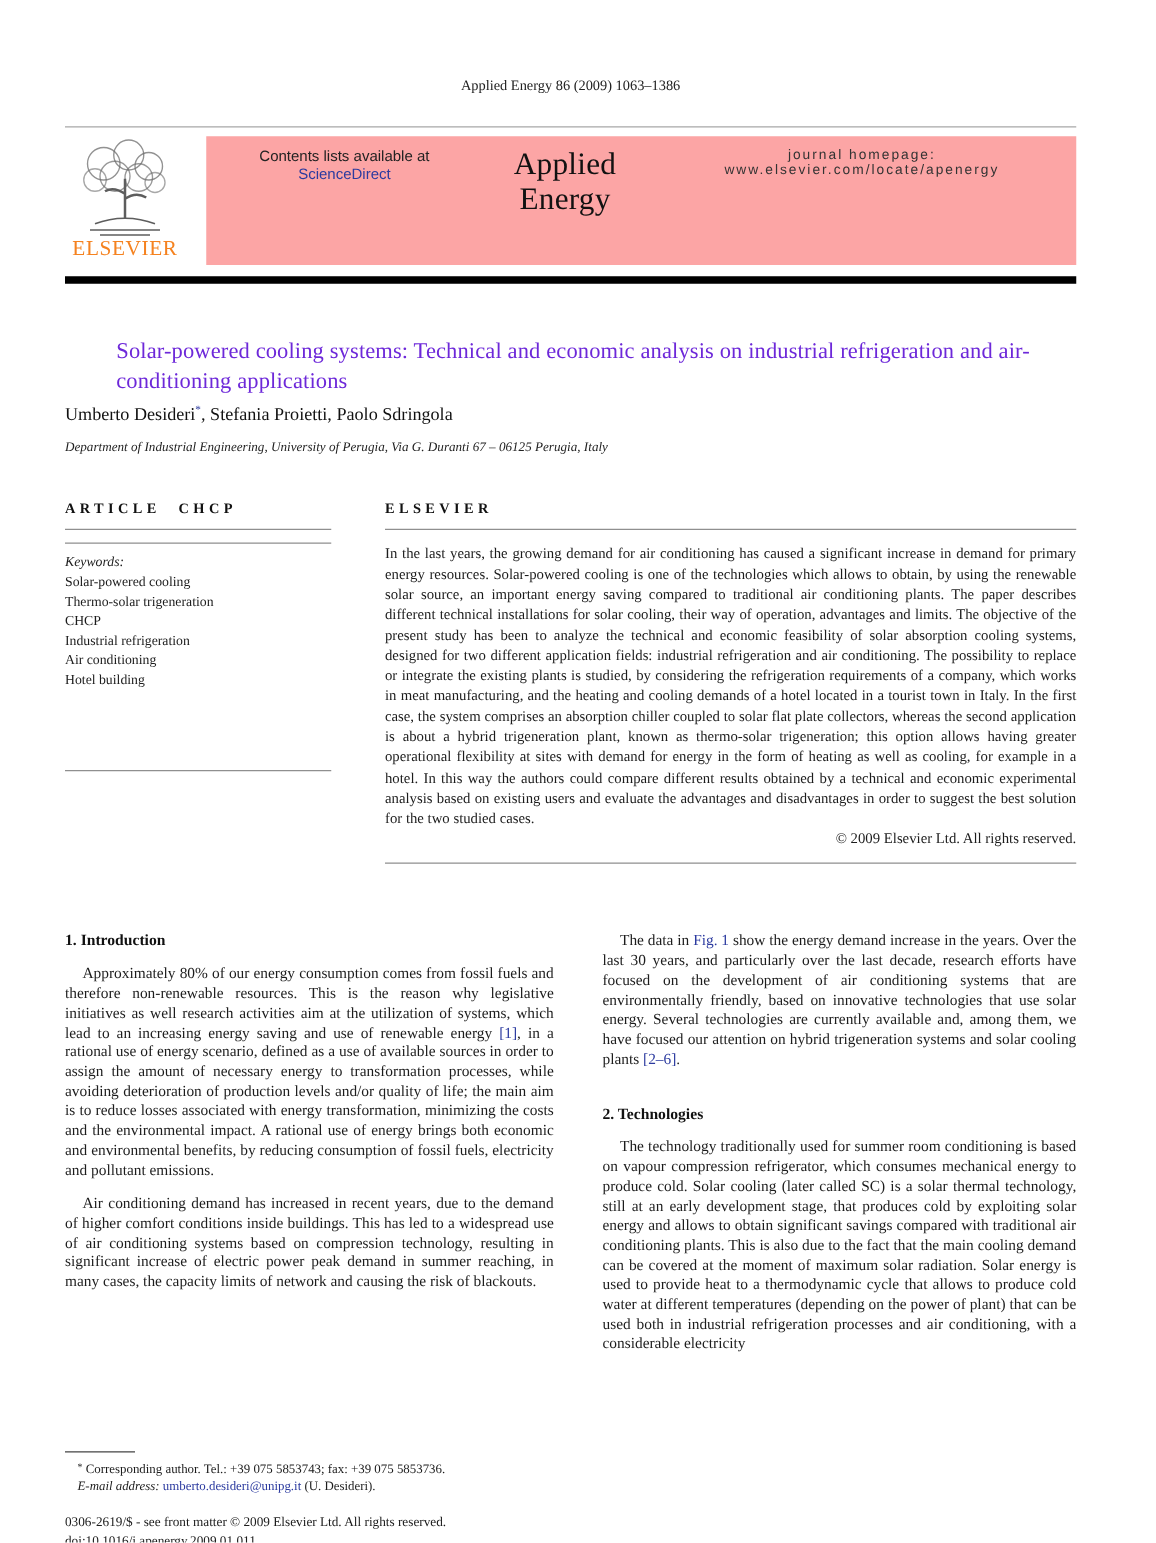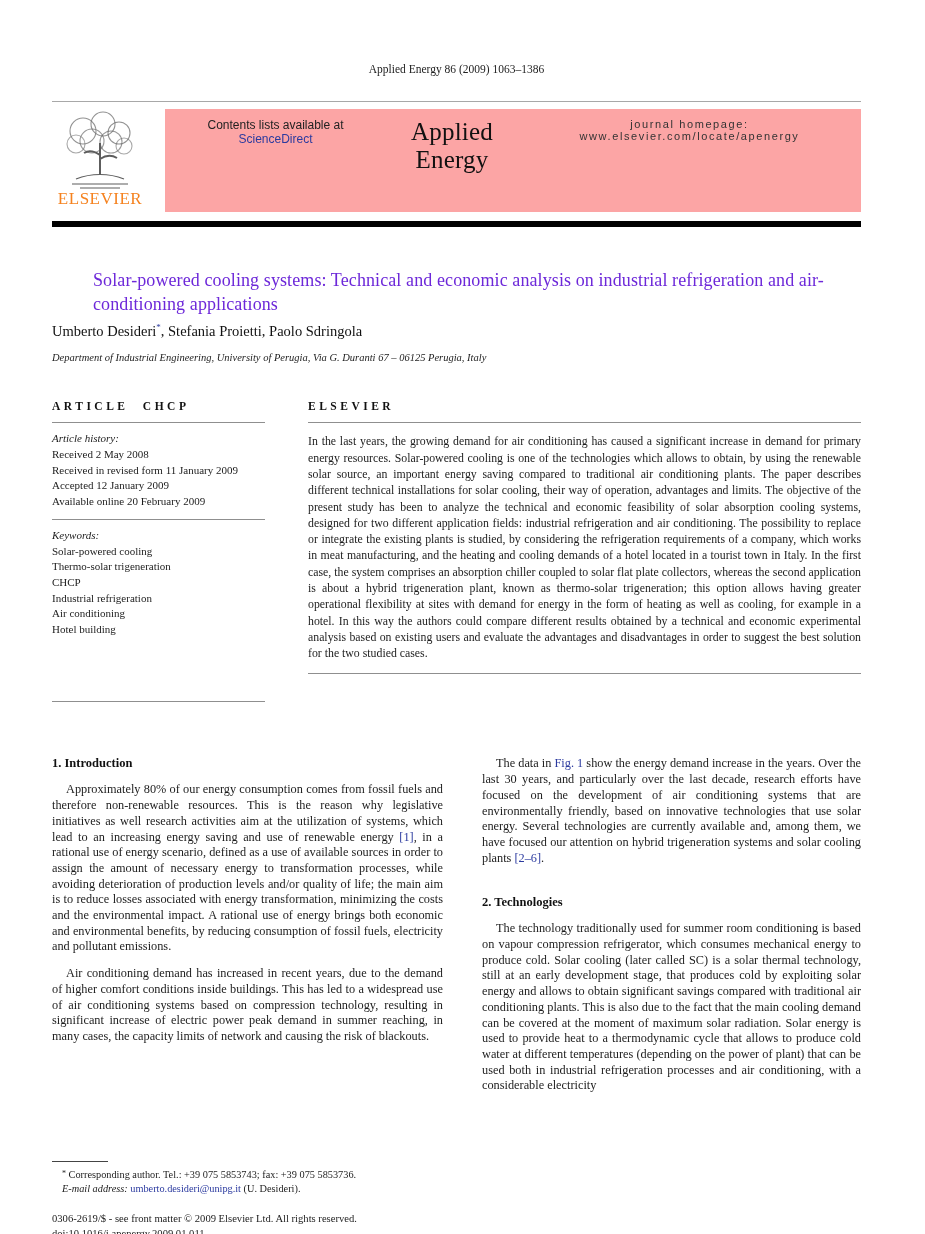--- a/index.html
+++ b/index.html
@@ -161,43 +161,37 @@
   <div class="title-block" data-interactable="false">
     <h1 class="article-title" data-interactable="false">Solar-powered cooling systems: Technical and economic analysis on industrial refrigeration and air-conditioning applications</h1>
     <div class="authors" data-interactable="false"><span data-interactable="false">Umberto Desideri</span><sup class="link" data-interactable="true">*</sup><span data-interactable="false">, Stefania Proietti, Paolo Sdringola</span></div>
     <div class="affiliation" data-interactable="false">Department of Industrial Engineering, University of Perugia, Via G. Duranti 67 – 06125 Perugia, Italy</div>
   </div>
 
   <div class="meta-wrap" data-interactable="false">
     <div class="info-col" data-interactable="false">
       <div class="col-header" data-interactable="false">ARTICLE CHCP</div>
       <hr class="rule" data-interactable="false">
-      <div class="info-body" data-interactable="false">
-        <div class="info-label" data-interactable="false">Article history:</div>
-        <div data-interactable="false">Received 2 May 2008</div>
-        <div data-interactable="false">Received in revised form 11 January 2009</div>
-        <div data-interactable="false">Accepted 12 January 2009</div>
-        <div data-interactable="false">Available online 20 February 2009</div>
-      </div>
       <hr class="rule info-divider" data-interactable="false">
       <div class="info-body" data-interactable="false">
         <div class="info-label" data-interactable="false">Keywords:</div>
         <div data-interactable="false">Solar-powered cooling</div>
         <div data-interactable="false">Thermo-solar trigeneration</div>
         <div data-interactable="false">CHCP</div>
         <div data-interactable="false">Industrial refrigeration</div>
         <div data-interactable="false">Air conditioning</div>
         <div data-interactable="false">Hotel building</div>
       </div>
       <hr class="rule close-rule" style="margin-top:64px;" data-interactable="false">
     </div>
     <div class="abs-col" data-interactable="false">
       <div class="col-header" data-interactable="false">ELSEVIER</div>
       <hr class="rule" data-interactable="false">
       <div class="abs-body" data-interactable="false">In the last years, the growing demand for air conditioning has caused a significant increase in demand for primary energy resources. Solar-powered cooling is one of the technologies which allows to obtain, by using the renewable solar source, an important energy saving compared to traditional air conditioning plants. The paper describes different technical installations for solar cooling, their way of operation, advantages and limits. The objective of the present study has been to analyze the technical and economic feasibility of solar absorption cooling systems, designed for two different application fields: industrial refrigeration and air conditioning. The possibility to replace or integrate the existing plants is studied, by considering the refrigeration requirements of a company, which works in meat manufacturing, and the heating and cooling demands of a hotel located in a tourist town in Italy. In the first case, the system comprises an absorption chiller coupled to solar flat plate collectors, whereas the second application is about a hybrid trigeneration plant, known as thermo-solar trigeneration; this option allows having greater operational flexibility at sites with demand for energy in the form of heating as well as cooling, for example in a hotel. In this way the authors could compare different results obtained by a technical and economic experimental analysis based on existing users and evaluate the advantages and disadvantages in order to suggest the best solution for the two studied cases.</div>
+      <div class="abs-copyright" data-interactable="false">© 2009 Elsevier Ltd. All rights reserved.</div>
       <hr class="rule close-rule" data-interactable="false">
     </div>
   </div>
 
   <div class="body-cols" data-interactable="false">
     <div class="col-left" data-interactable="false">
       <div class="sec-heading" data-interactable="false">1. Introduction</div>
       <p class="body-p" data-interactable="false">Approximately 80% of our energy consumption comes from fossil fuels and therefore non-renewable resources. This is the reason why legislative initiatives as well research activities aim at the utilization of systems, which lead to an increasing energy saving and use of renewable energy <span class="link" data-interactable="true">[1]</span>, in a rational use of energy scenario, defined as a use of available sources in order to assign the amount of necessary energy to transformation processes, while avoiding deterioration of production levels and/or quality of life; the main aim is to reduce losses associated with energy transformation, minimizing the costs and the environmental impact. A rational use of energy brings both economic and environmental benefits, by reducing consumption of fossil fuels, electricity and pollutant emissions.</p>
       <p class="body-p" data-interactable="false">Air conditioning demand has increased in recent years, due to the demand of higher comfort conditions inside buildings. This has led to a widespread use of air conditioning systems based on compression technology, resulting in significant increase of electric power peak demand in summer reaching, in many cases, the capacity limits of network and causing the risk of blackouts.</p>
     </div>

